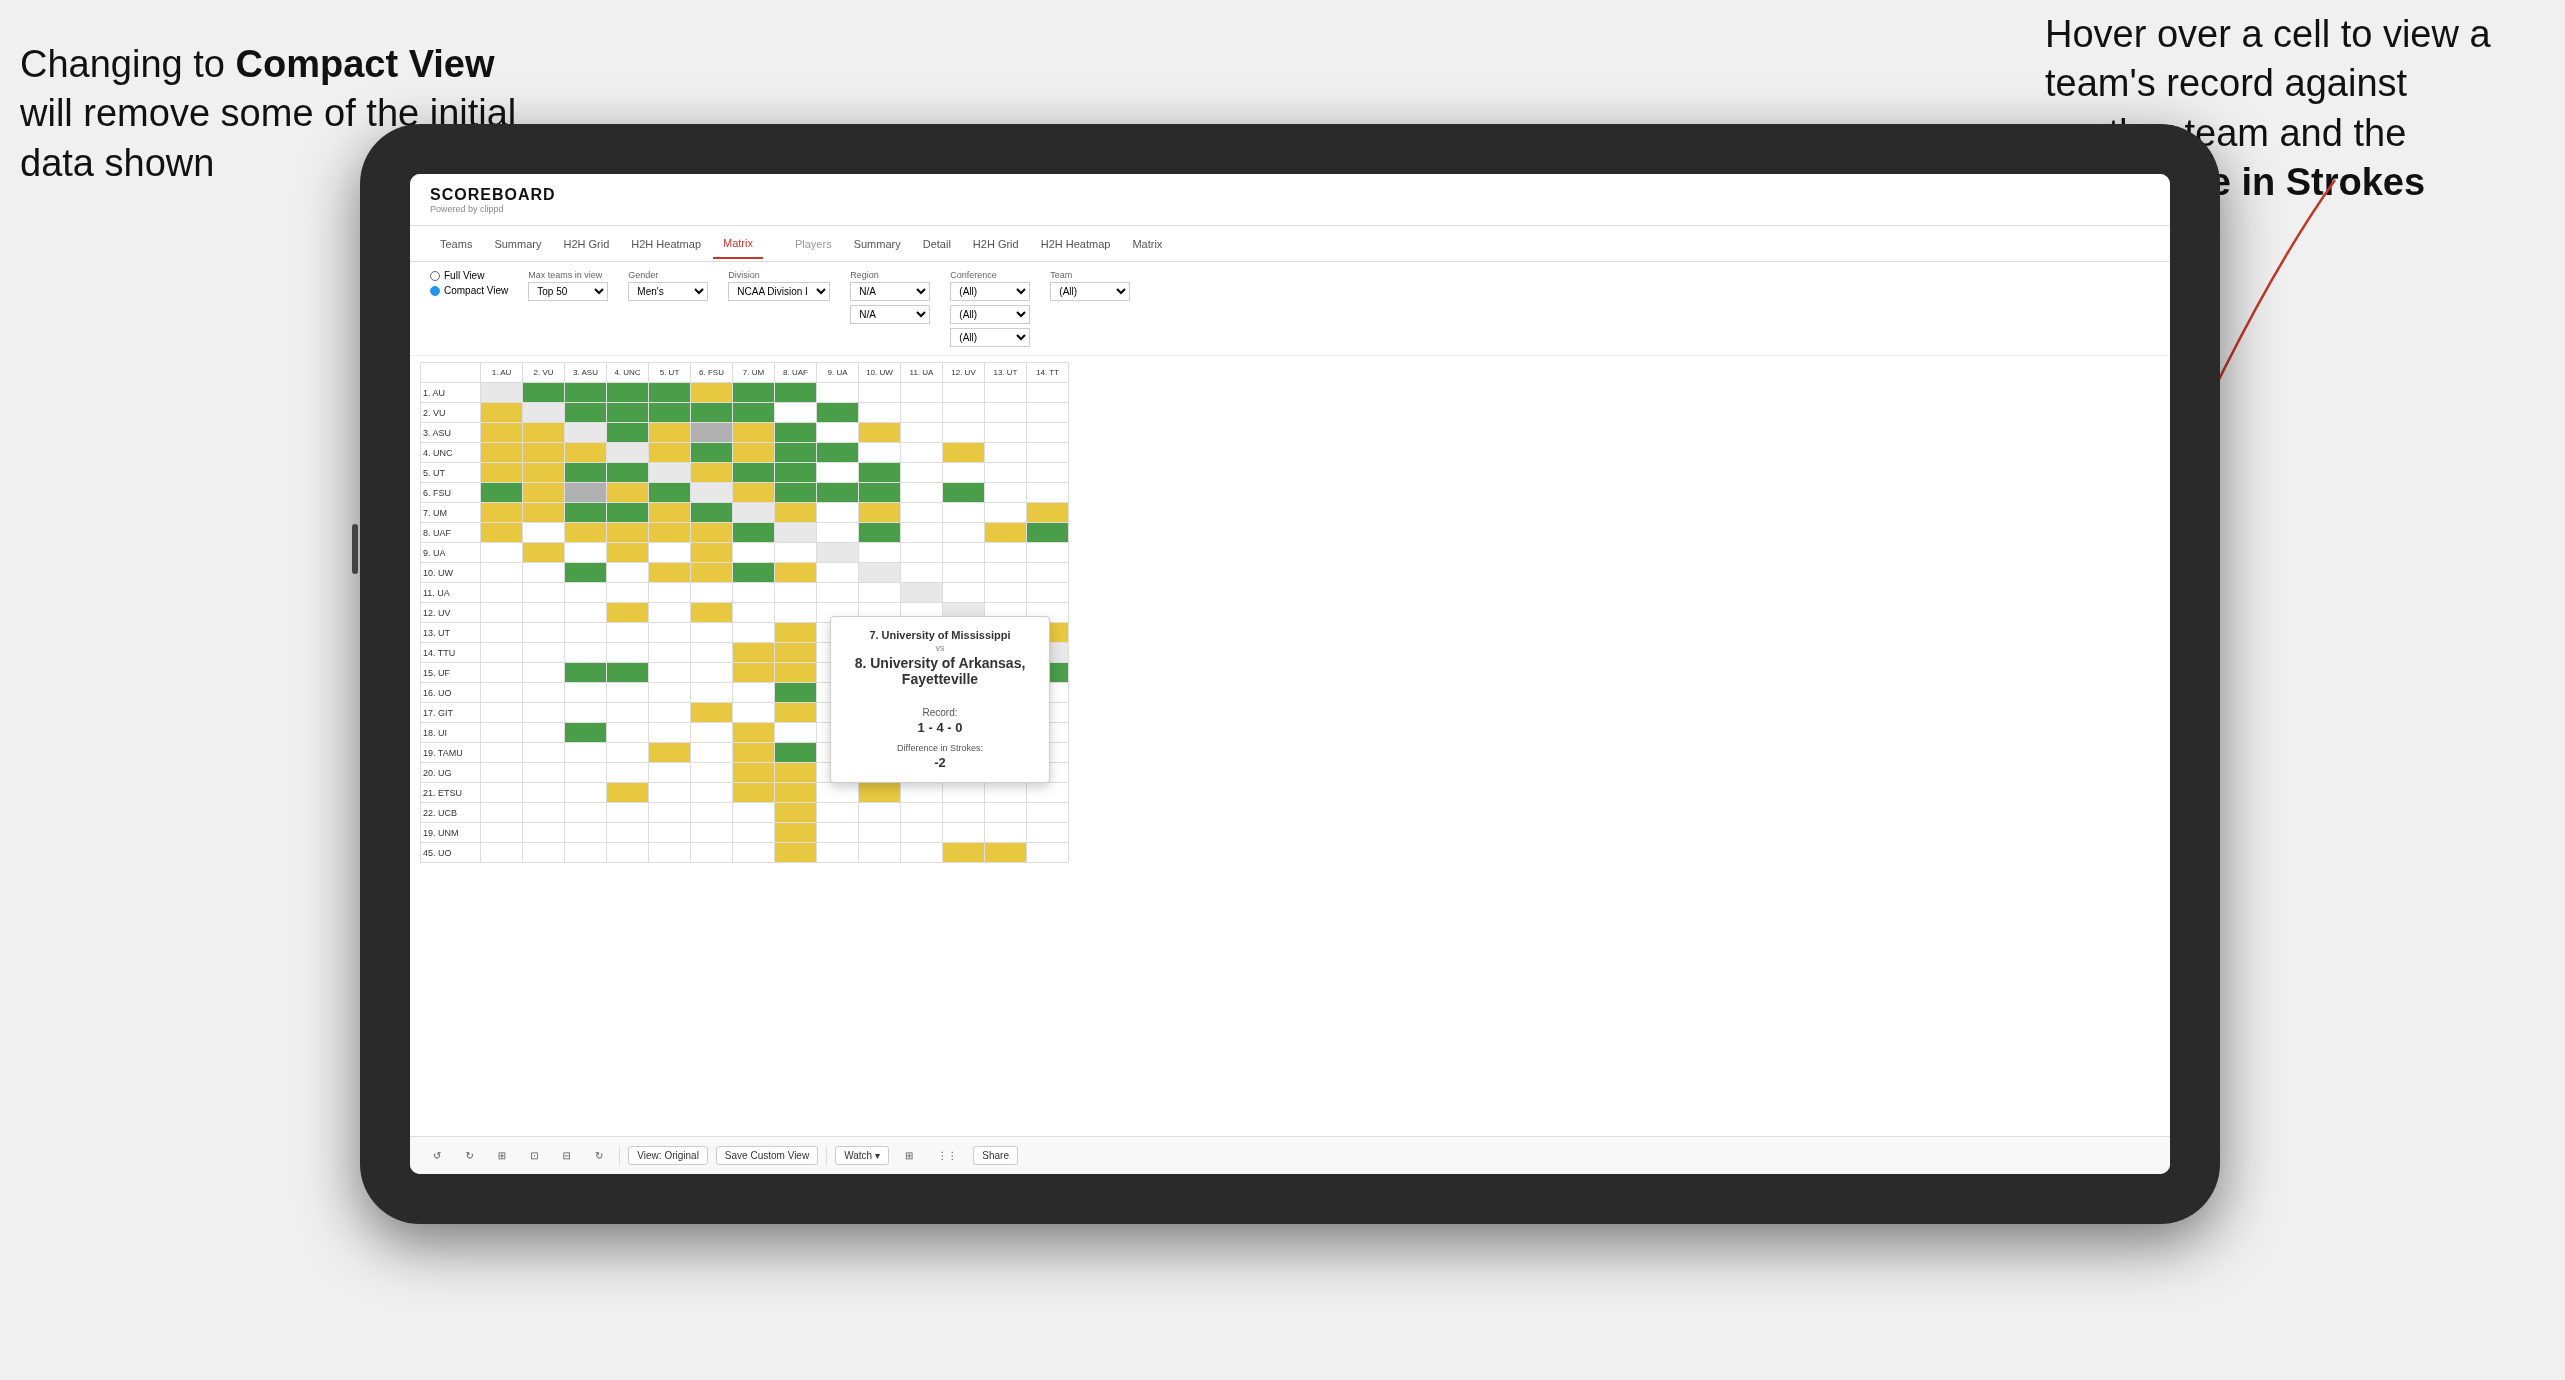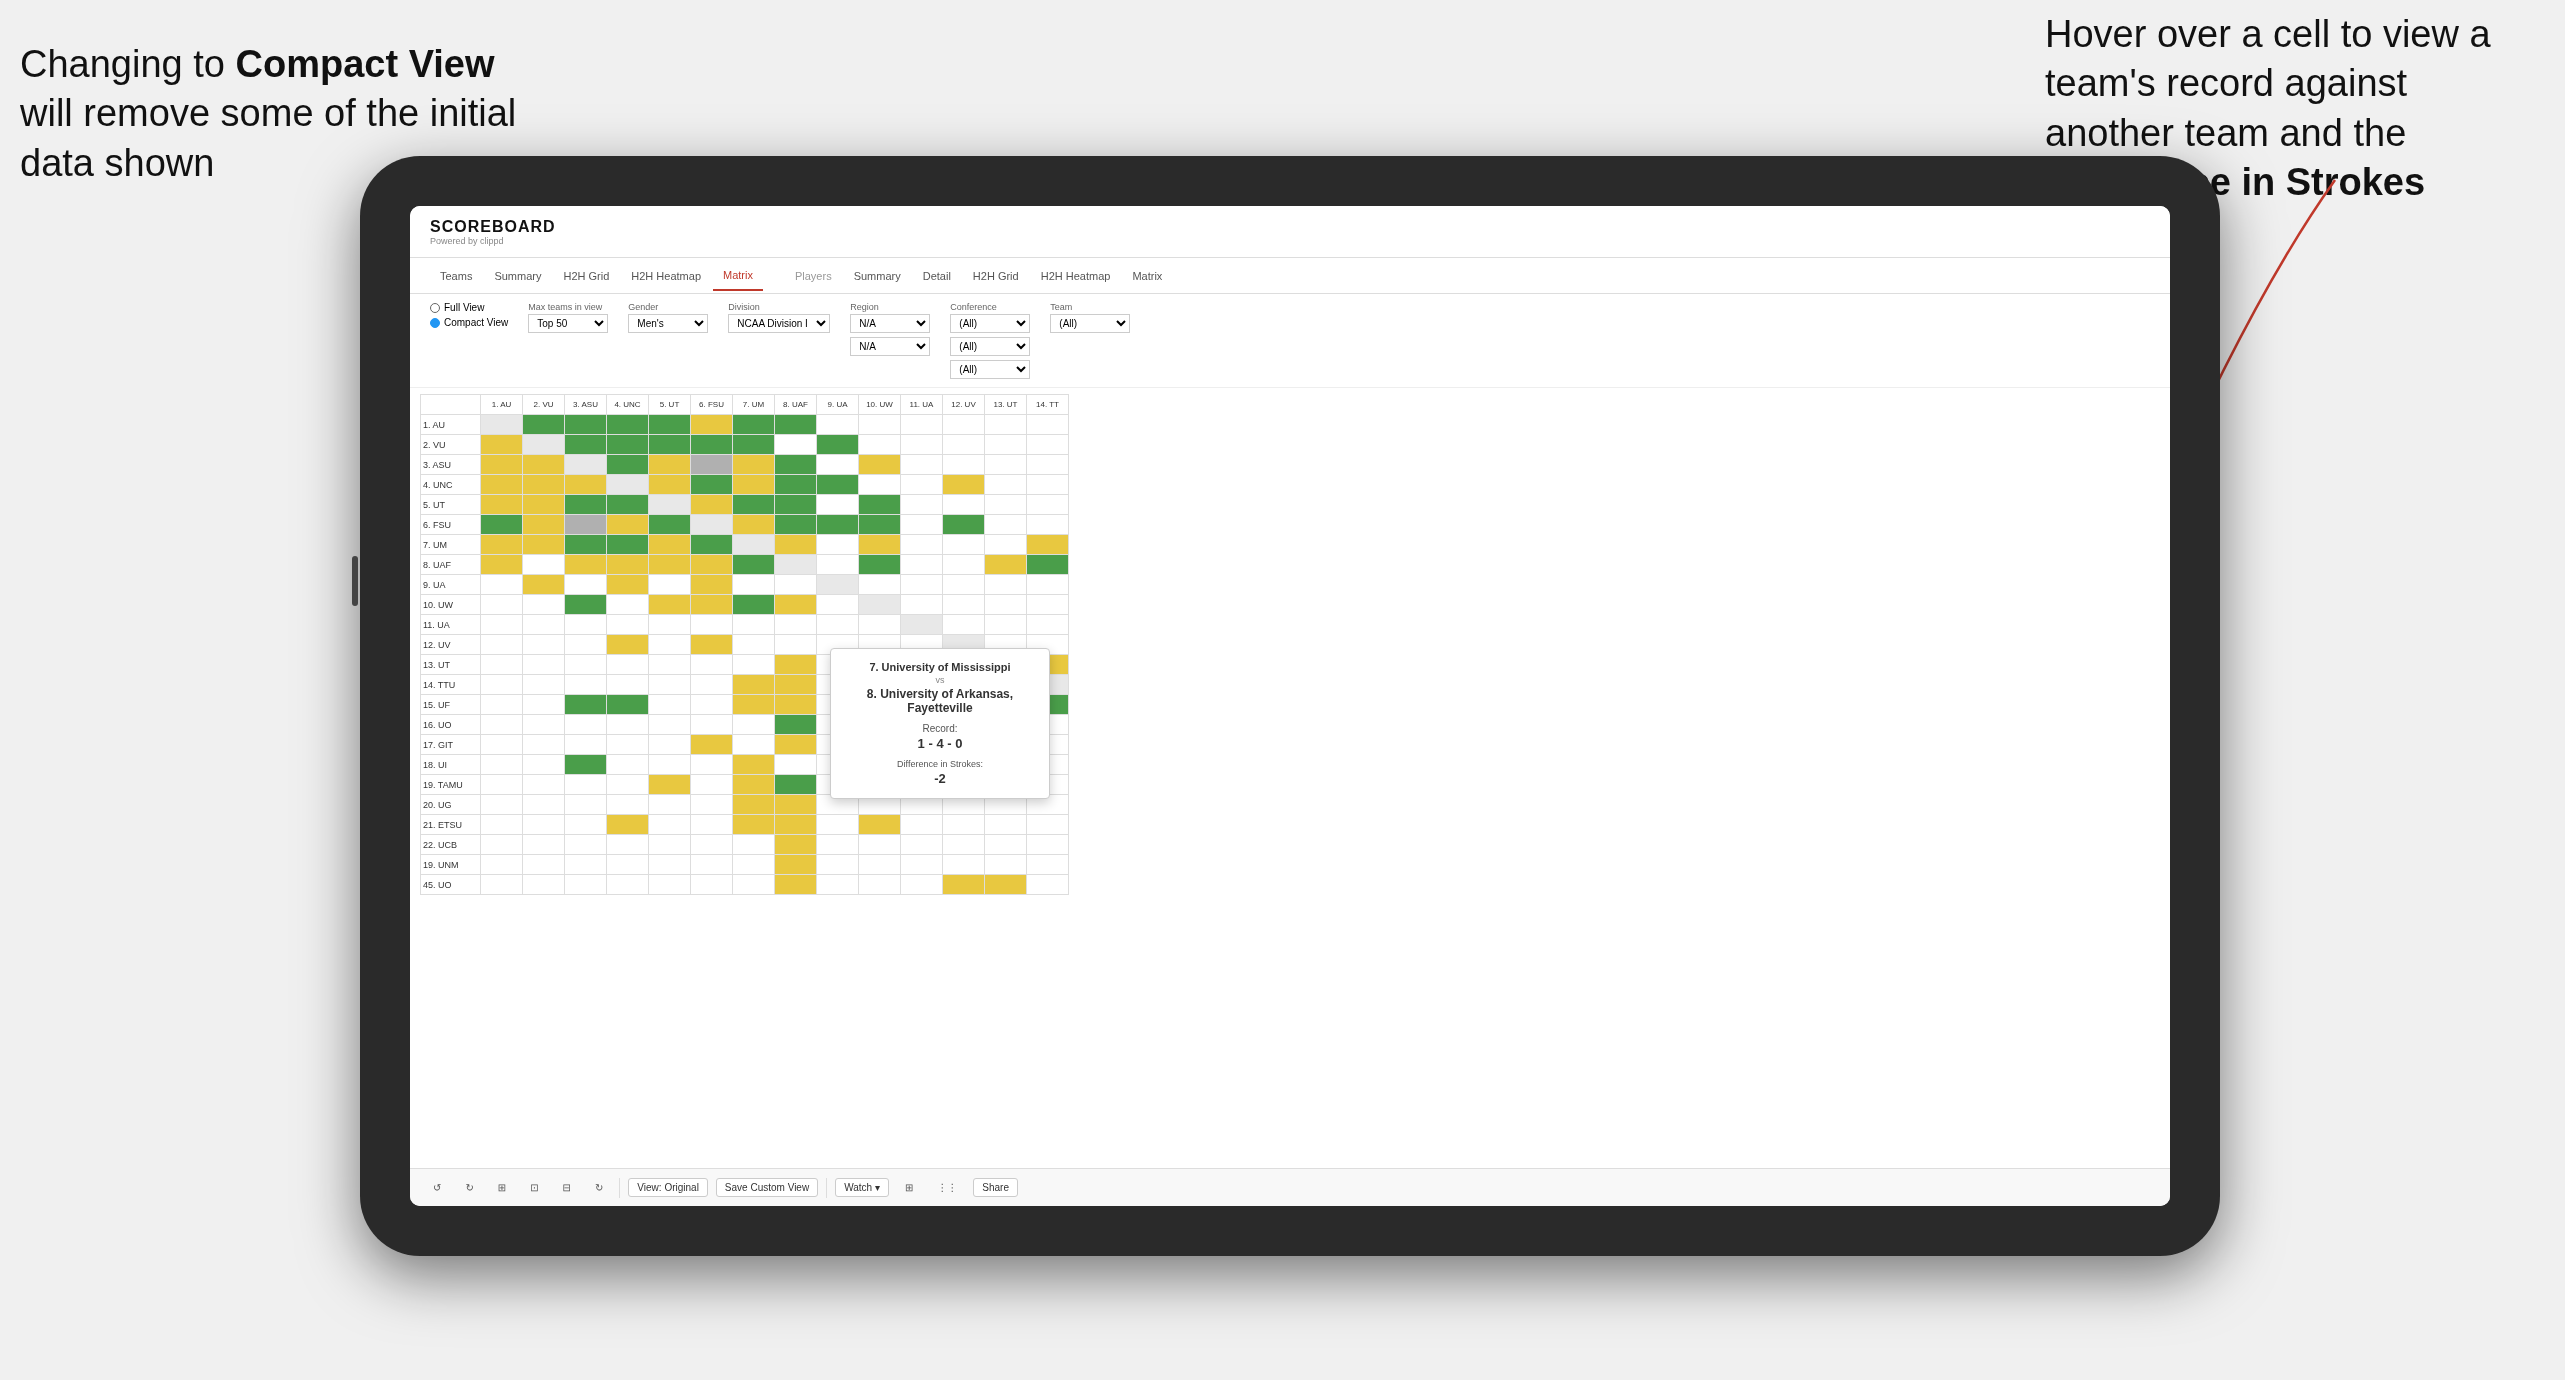--- a/index.html
+++ b/index.html
@@ -55,21 +55,21 @@
       position: absolute;
       top: 200px;
       right: 300px;
       width: 600px;
       height: 500px;
     }
 
     
     .tablet {
       position: absolute;
-      top: 156px;
+      top: 124px;
       left: 360px;
       width: 1860px;
       height: 1100px;
       background: #2a2a2a;
       border-radius: 60px;
       box-shadow: 0 20px 60px rgba(0,0,0,0.5);
       display: flex;
       align-items: center;
       justify-content: center;
     }
@@ -269,24 +269,24 @@
       color: #333;
     }
 
     .tooltip-vs {
       font-size: 9px;
       color: #888;
       margin: 2px 0;
     }
 
     .tooltip-team2 {
-      font-size: 12px;
+      font-size: 14px;
       font-weight: 600;
       color: #333;
-      margin-bottom: 8px;
+      margin-bottom: 20px;
     }
 
     .tooltip-record-label {
       font-size: 10px;
       color: #555;
     }
 
     .tooltip-record {
       font-size: 13px;
       font-weight: 700;

